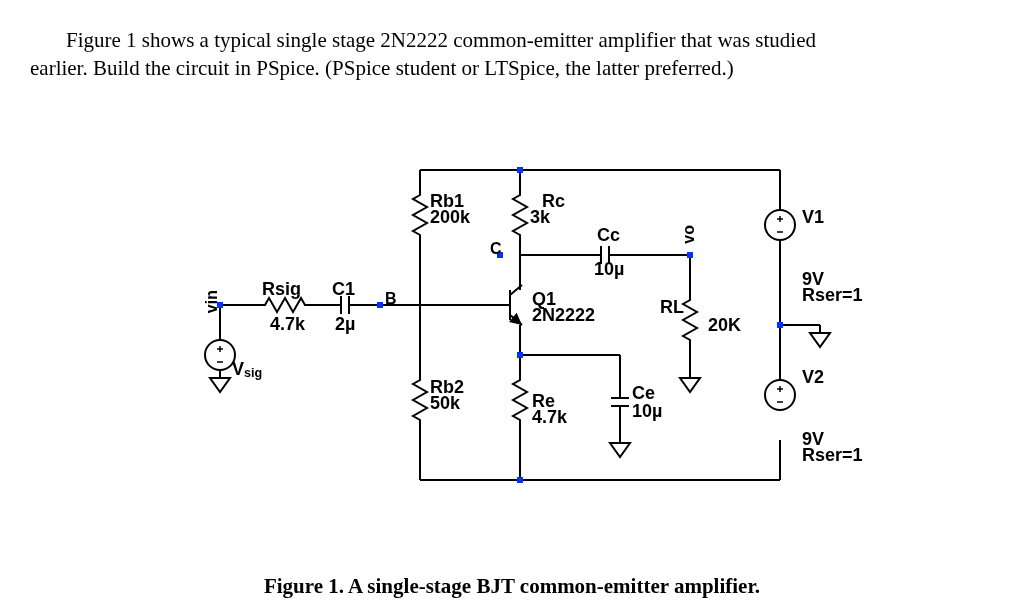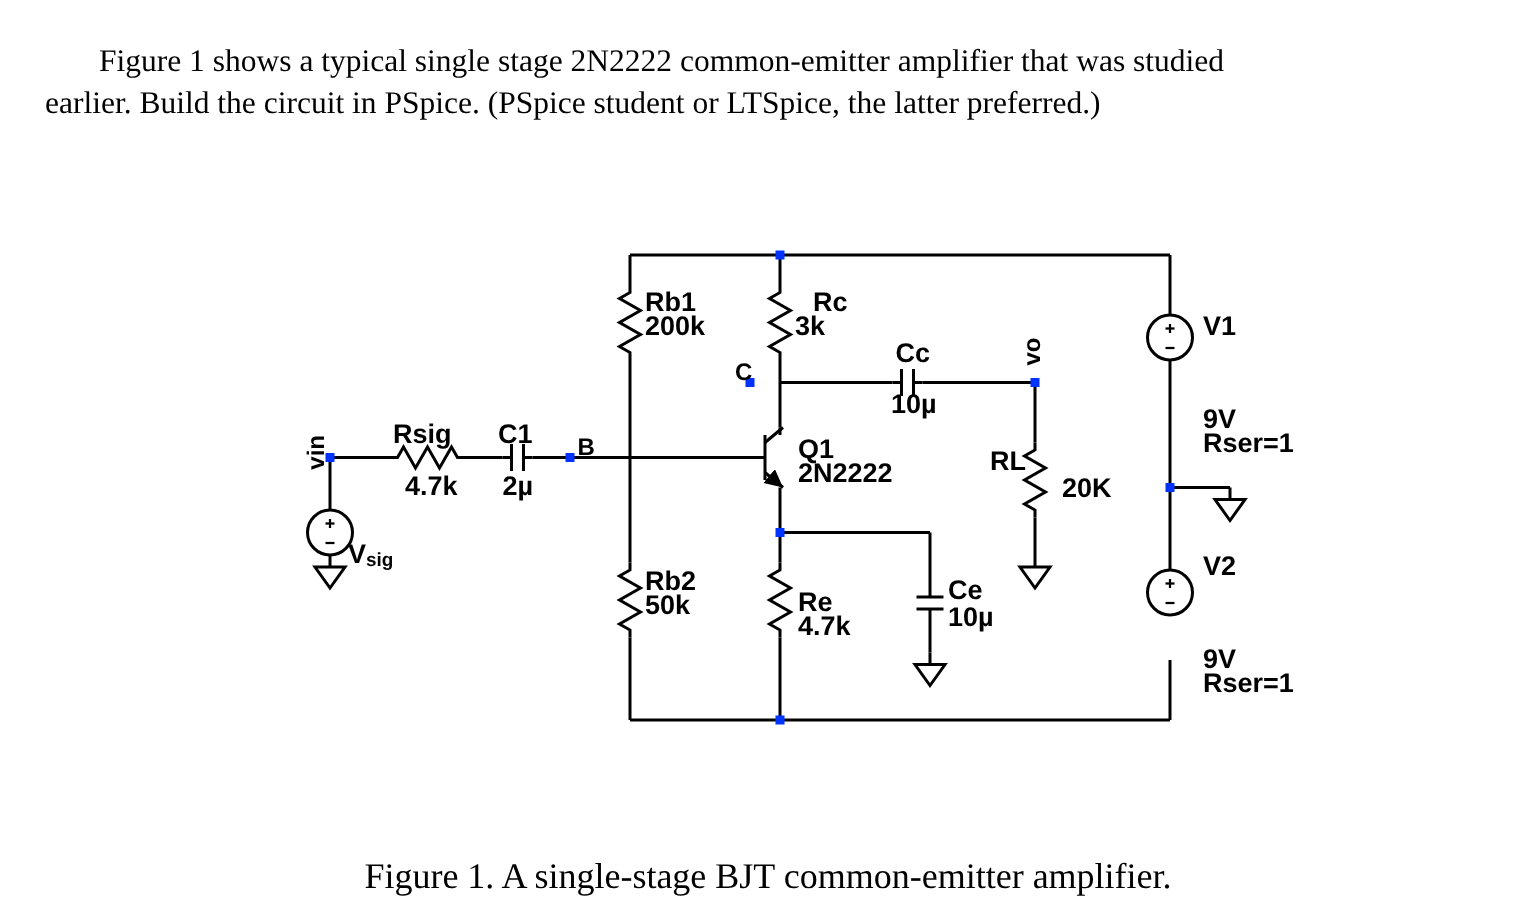--- a/index.html
+++ b/index.html
@@ -2,21 +2,21 @@
 <html><head>
 <meta charset="utf-8">
 <style>
   body { margin:0; padding:0; background:#fff; font-family:"Times New Roman",Times,serif; color:#000; font-size:21px; width:1024px; height:609px; position:relative; }
   .para { padding:26px 18px 0 30px; line-height:1.35; }
   .indent { text-indent:36px; display:block; }
   .fig { position:absolute; left:200px; top:140px; width:700px; height:370px; }
   .fig svg { display:block; }
   .lbl { position:absolute; font-family:Arial,Helvetica,sans-serif; font-size:18px; font-weight:700; color:#000; white-space:nowrap; line-height:1.1; }
   .node { font-weight:700; font-size:16px; }
-  .caption { position:absolute; left:0; right:0; bottom:10px; text-align:center; font-size:24px; }
+  .caption { position:absolute; left:0; right:0; bottom:10px; text-align:center; font-size:21px;font-weight:bold; }
   .sub { font-size:0.7em; vertical-align:-2px; }
 </style>
 </head>
 <body>
 
 <div class="para">
   <span class="indent">Figure 1 shows a typical single stage 2N2222 common-emitter amplifier that was studied</span>
   <span>earlier. Build the circuit in PSpice. (PSpice student or LTSpice, the latter preferred.)</span>
 </div>
 

